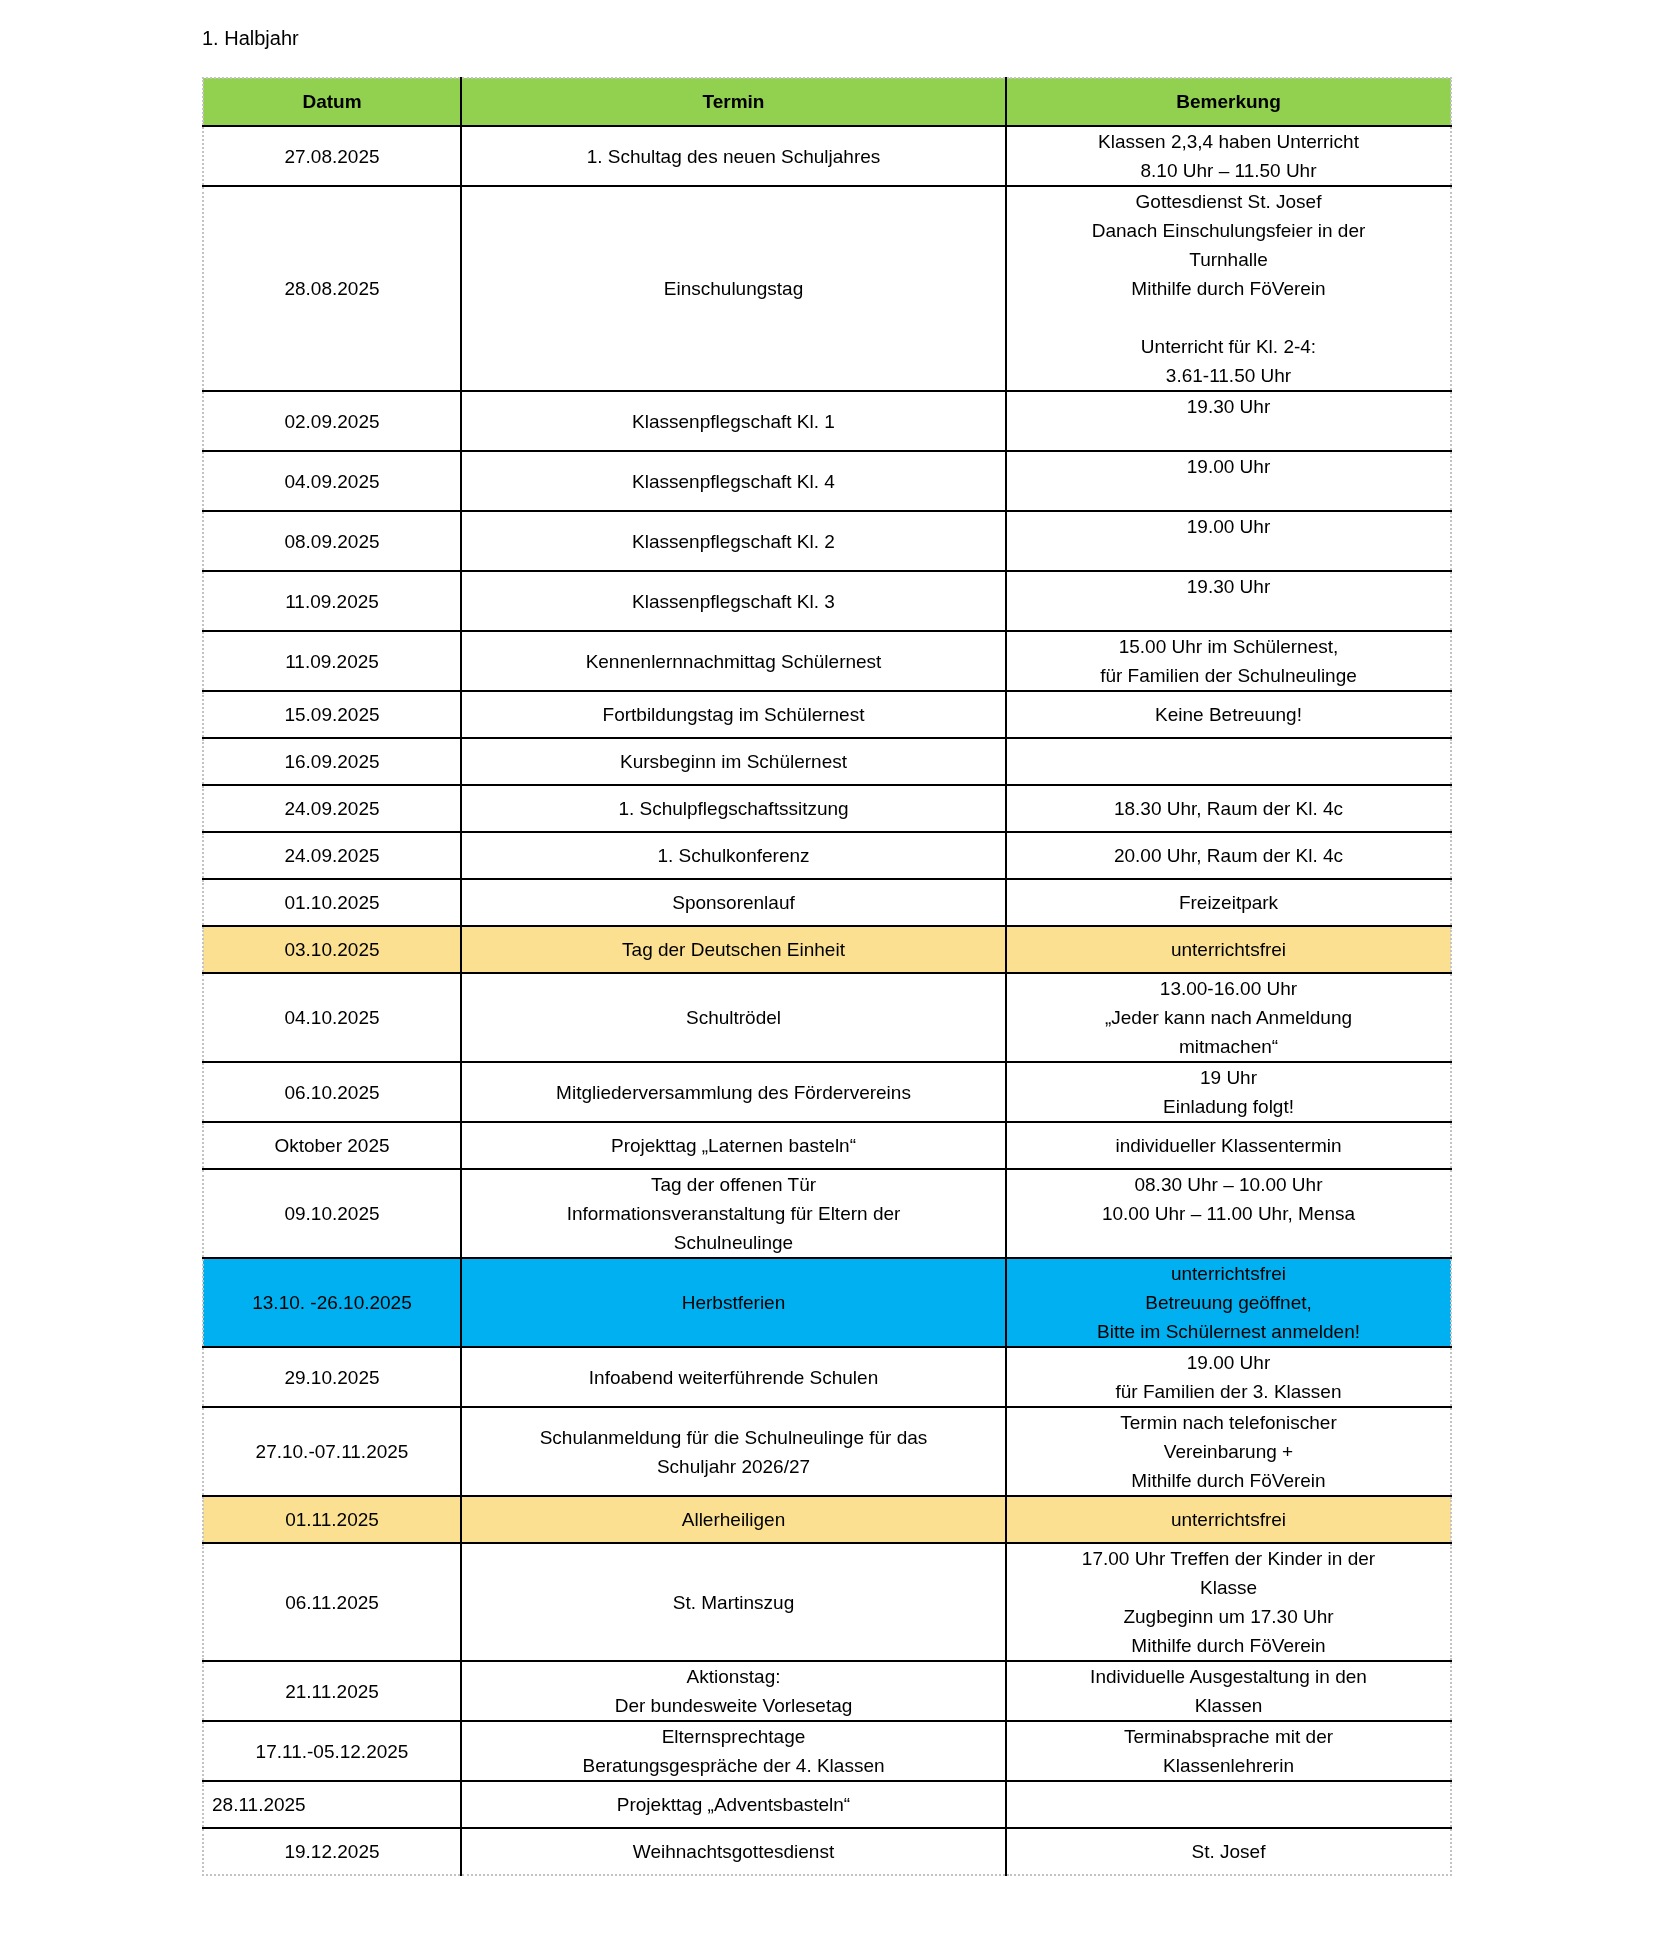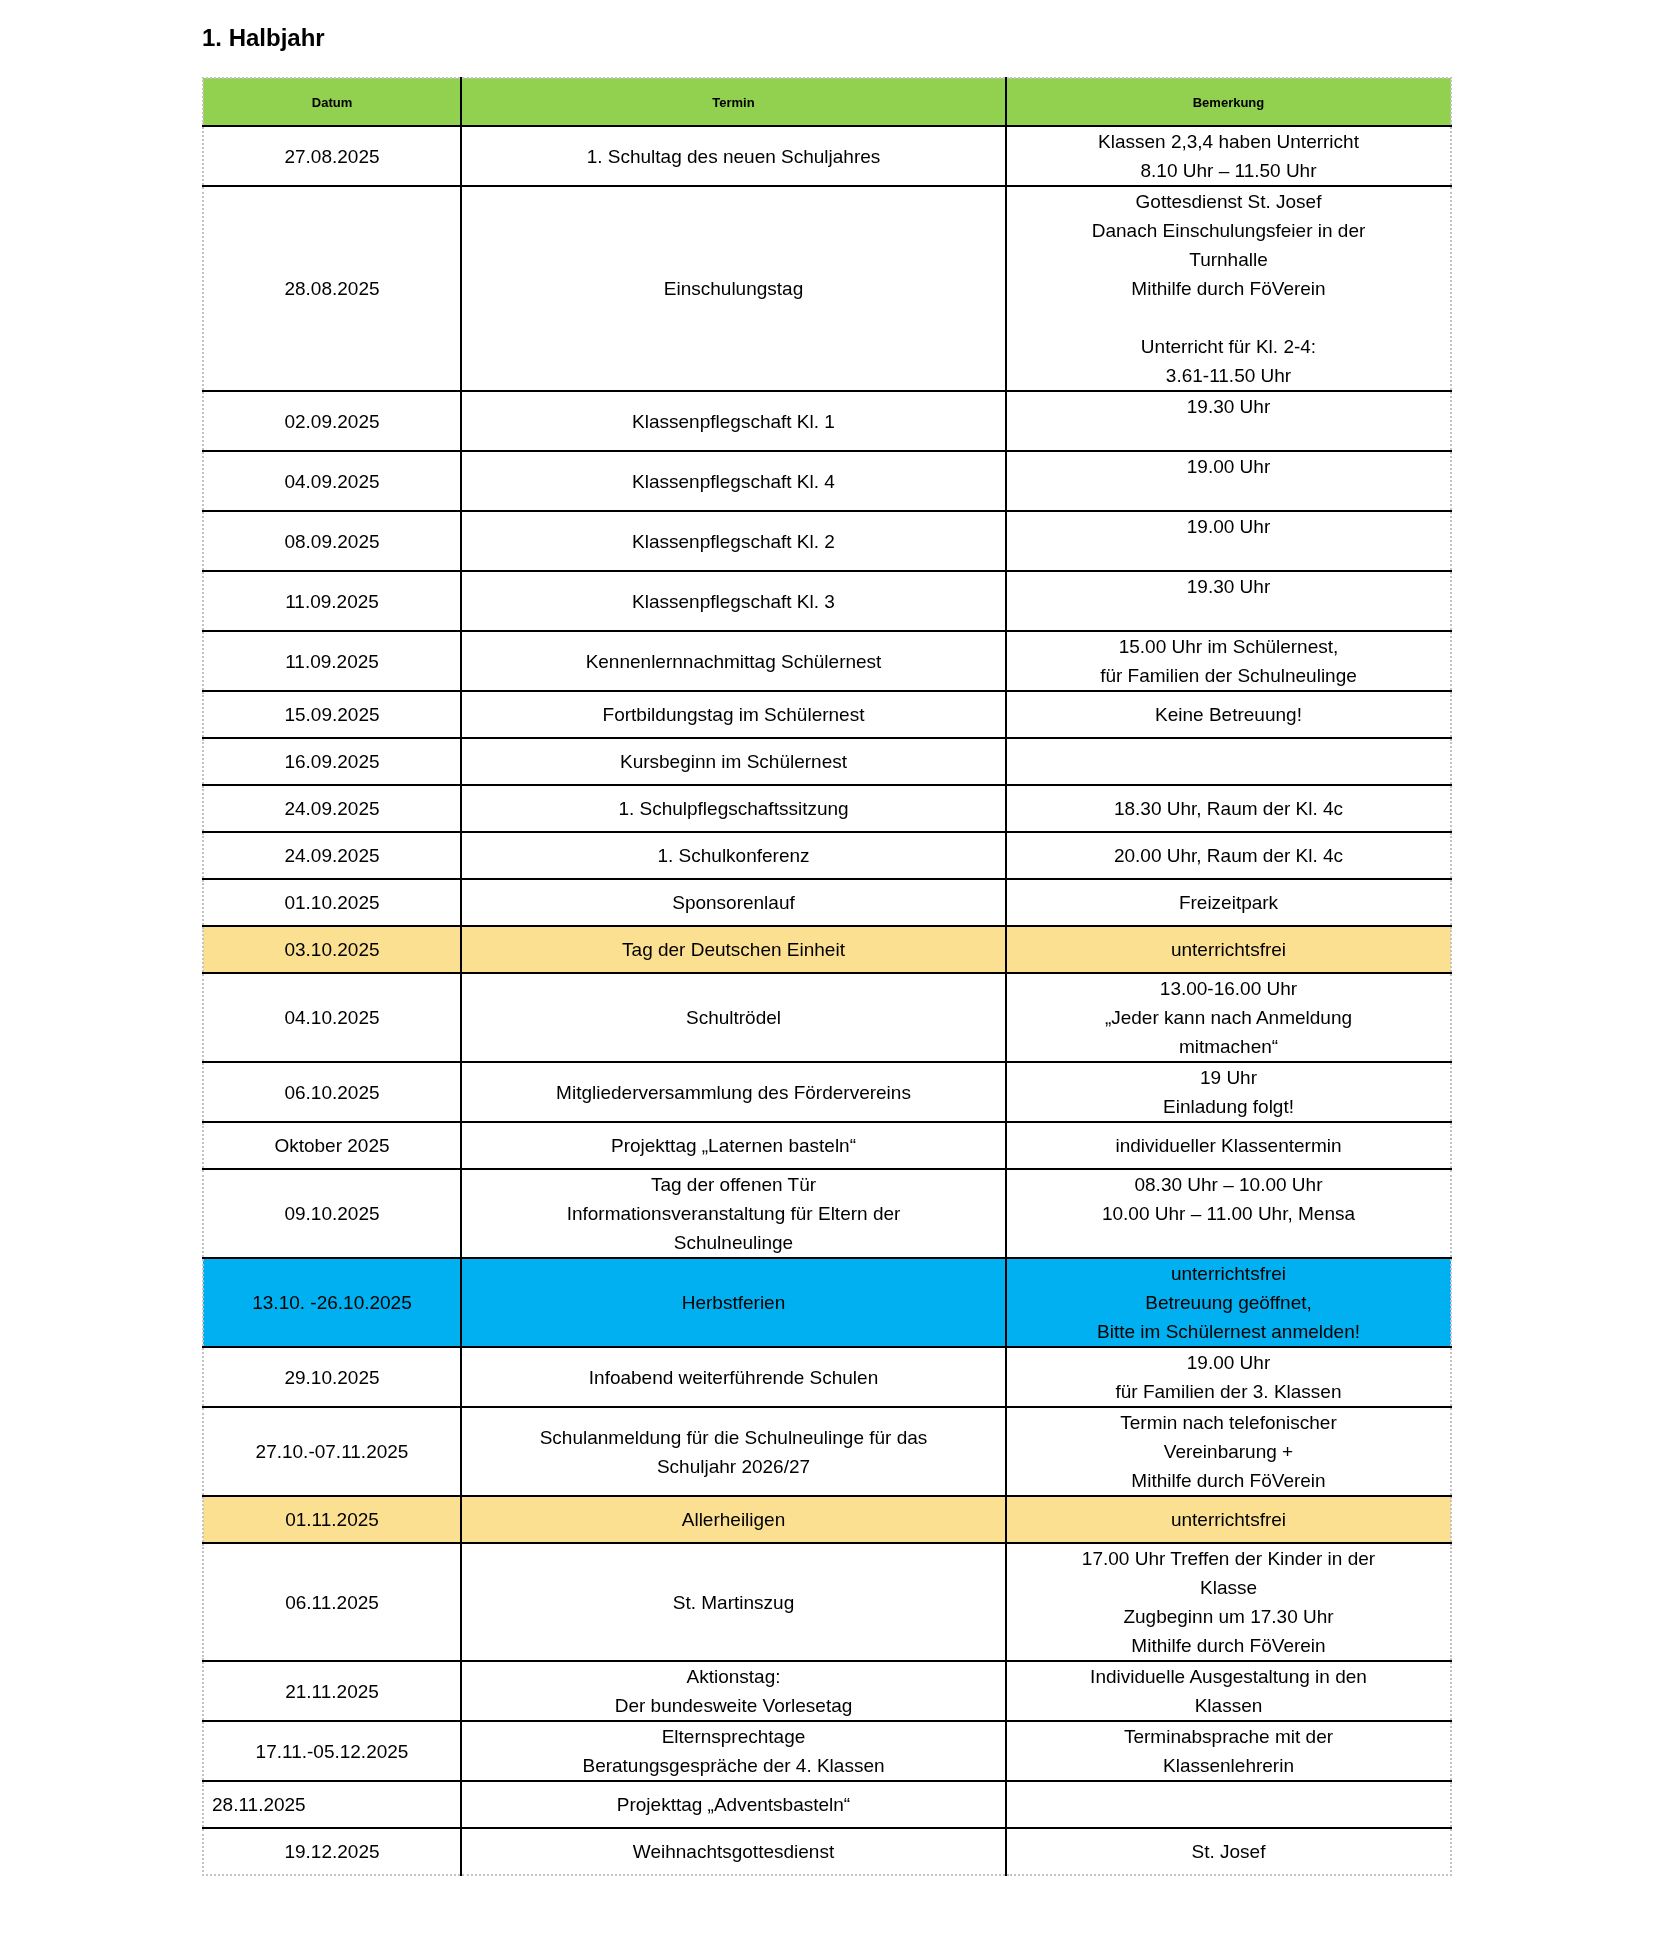--- a/index.html
+++ b/index.html
@@ -4,35 +4,35 @@
 <style>
   html,body{margin:0;padding:0;background:#ffffff;}
   body{
     width:1653px;height:1938px;
     font-family:"Liberation Sans", sans-serif;
     color:#000;
     -webkit-font-smoothing:antialiased;
   }
   .page{padding:26px 0 0 202px;}
   .doc-title{
-    font-size:24px;font-weight:bold;line-height:24px;
+    font-size:20px;font-weight:normal;line-height:24px;
     margin:0 0 27px 0;
   }
   table.schedule{
     border-collapse:collapse;
     table-layout:fixed;
     width:1248px;
     border:2px dotted #c3c3c3;
   }
   col.c-datum{width:258px;}
   col.c-termin{width:545px;}
   col.c-bemerkung{width:445px;}
   th{
     background:var(--header-bg,#92d050);
-    font-size:13px;font-weight:bold;
+    font-size:19px;font-weight:bold;
     height:46px;text-align:center;vertical-align:middle;
     border-bottom:2px solid #000;
     padding:0 8px;
   }
   th.col-datum, th.col-termin{border-right:2px solid #000;}
   td{
     font-size:19px;
     padding:0 8px;
     text-align:center;
     border-bottom:2px solid #000;

